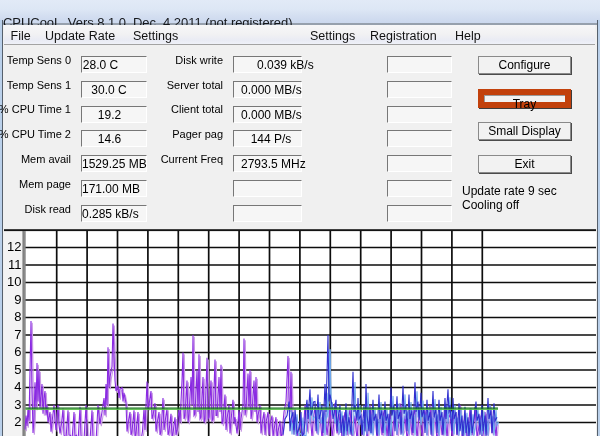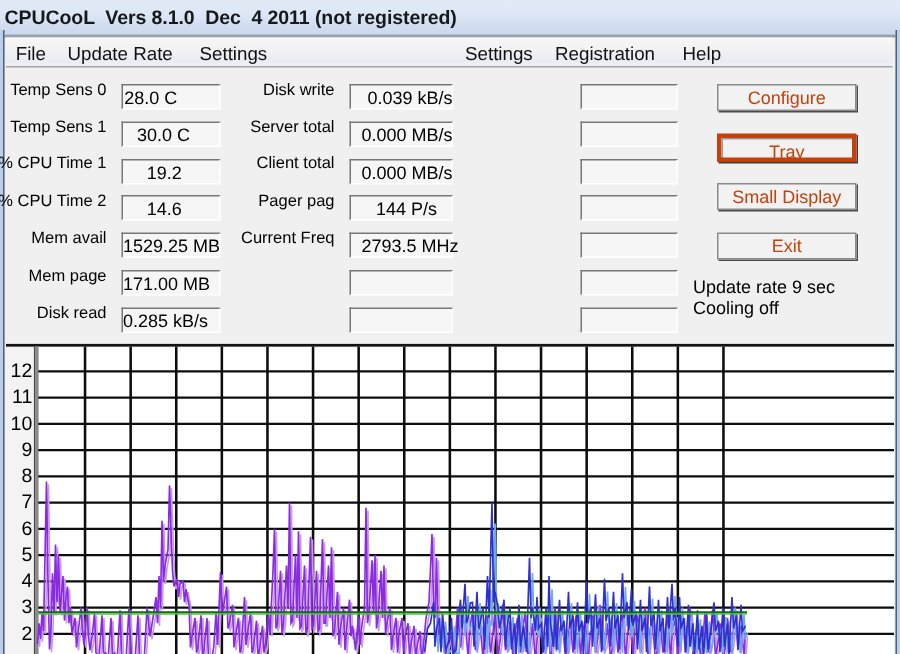--- a/index.html
+++ b/index.html
@@ -1,40 +1,40 @@
 <!DOCTYPE html>
 <html><head><meta charset="utf-8">
 <style>
 * { margin:0; padding:0; box-sizing:border-box; }
 html,body { width:600px; height:436px; overflow:hidden;
   font-family:"Liberation Sans", sans-serif; }
 #win { position:relative; width:600px; height:436px; background:#f0f0f0; }
 #title { position:absolute; left:0; top:0; width:600px; height:25px;
   background:linear-gradient(180deg,#e2eaf7 0%,#dde7f5 40%,#d2ddf0 75%,#cbd8ee 100%);
   border-bottom:2px solid #96a0ad; }
-#title span { position:absolute; left:3px; top:4px; font-size:13px;
-  color:#15181c; letter-spacing:-0.05px; white-space:pre;font-weight:bold; }
+#title span { position:absolute; left:3px; top:15px; font-size:13px;
+  color:#15181c; letter-spacing:-0.05px; white-space:pre; }
 #menubar { position:absolute; left:4px; top:25px; width:591px; height:20px;
   background:linear-gradient(180deg,#f7f7f8 0%,#f1f1f3 50%,#e9ebf4 80%,#eff1f8 100%);
   border-bottom:1px solid #a3a3a3; }
 #menubar span { position:absolute; top:4px; font-size:12.5px; color:#111; }
 #lborder { position:absolute; left:0; top:20px; width:3px; height:416px;
   background:#bad0ea; border-right:1px solid #56606c; }
 #rborder { position:absolute; right:0; top:20px; width:3px; height:416px;
   background:#bad0ea; border-left:1px solid #56606c; }
 .lab { position:absolute; font-size:11px; color:#000; white-space:nowrap; }
 .box { position:absolute; height:17px; background:#f6f6f6;
   border-top:1px solid #777; border-left:1px solid #777;
   border-bottom:1px solid #fff; border-right:1px solid #fff;
   font-size:12px; color:#000; text-align:center; line-height:16.5px; white-space:nowrap; }
 .btn { position:absolute; left:478px; width:93px; height:18px;
   background:#f2f2f2; border:1px solid #8a8a8a;
-  box-shadow:1px 1px 0 0 #4b4b4b; font-size:12px; color:#c2410c;
+  box-shadow:1px 1px 0 0 #4b4b4b; font-size:12px; color:#000000;
   text-align:center; line-height:17.5px; }
-.deft { height:19px; border:3px solid #c2410c;
+.deft { height:19px; border:6px solid #c2410c;
   box-shadow:1px 1px 0 0 #3c3c3c, inset 1px 1px 0 #9a9a9a; line-height:18.5px; }
 .note { position:absolute; left:462px; font-size:12px; color:#000; }
 #graph { position:absolute; left:0; top:229px; width:600px; height:207px; }
 </style></head>
 <body>
 <div id="win">
   <div id="title">
       <span>CPUCooL  Vers 8.1.0  Dec  4 2011 (not registered)</span>
     </div>
   <div id="menubar">
@@ -43,21 +43,21 @@
 <span style="left:129px">Settings</span>
 <span style="left:306px">Settings</span>
 <span style="left:366px">Registration</span>
 <span style="left:451px">Help</span>
   </div>
   <div id="lborder"></div>
   <div id="rborder"></div>
 <div class="lab" style="top:53.8px;right:529px">Temp Sens 0</div>
 <div class="box" style="top:56.0px;left:81px;width:66px;padding-right:27px">28.0 C</div>
 <div class="lab" style="top:53.8px;right:377px">Disk write</div>
-<div class="box" style="top:56.0px;left:233px;width:69px;padding-left:11px">0.039 kB/s</div>
+<div class="box" style="top:56.0px;left:233px;width:69px;padding-left:23px">0.039 kB/s</div>
 <div class="box" style="top:56.0px;left:387px;width:65px"></div>
 <div class="lab" style="top:78.6px;right:529px">Temp Sens 1</div>
 <div class="box" style="top:80.8px;left:81px;width:66px;padding-right:10px">30.0 C</div>
 <div class="lab" style="top:78.6px;right:377px">Server total</div>
 <div class="box" style="top:80.8px;left:233px;width:69px;padding-left:7px">0.000 MB/s</div>
 <div class="box" style="top:80.8px;left:387px;width:65px"></div>
 <div class="lab" style="top:103.4px;right:529px">% CPU Time 1</div>
 <div class="box" style="top:105.6px;left:81px;width:66px;padding-right:9px">19.2</div>
 <div class="lab" style="top:103.4px;right:377px">Client total</div>
 <div class="box" style="top:105.6px;left:233px;width:69px;padding-left:7px">0.000 MB/s</div>

